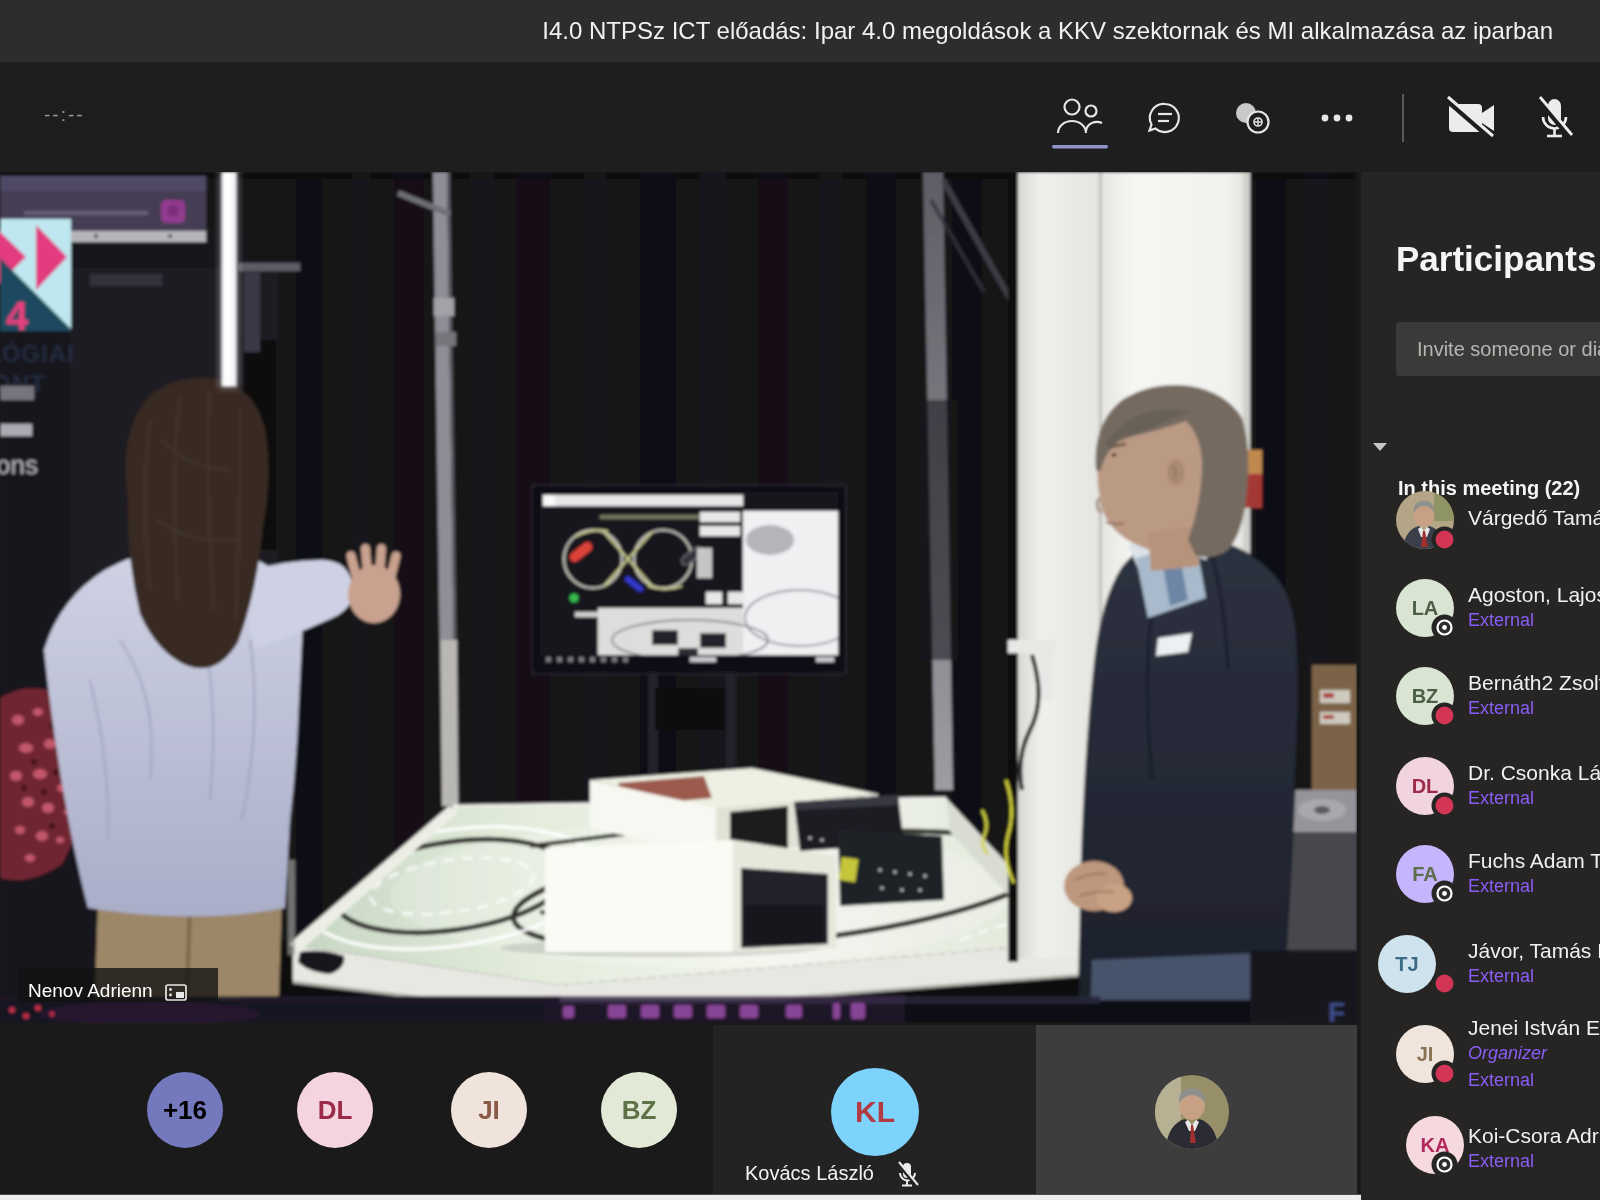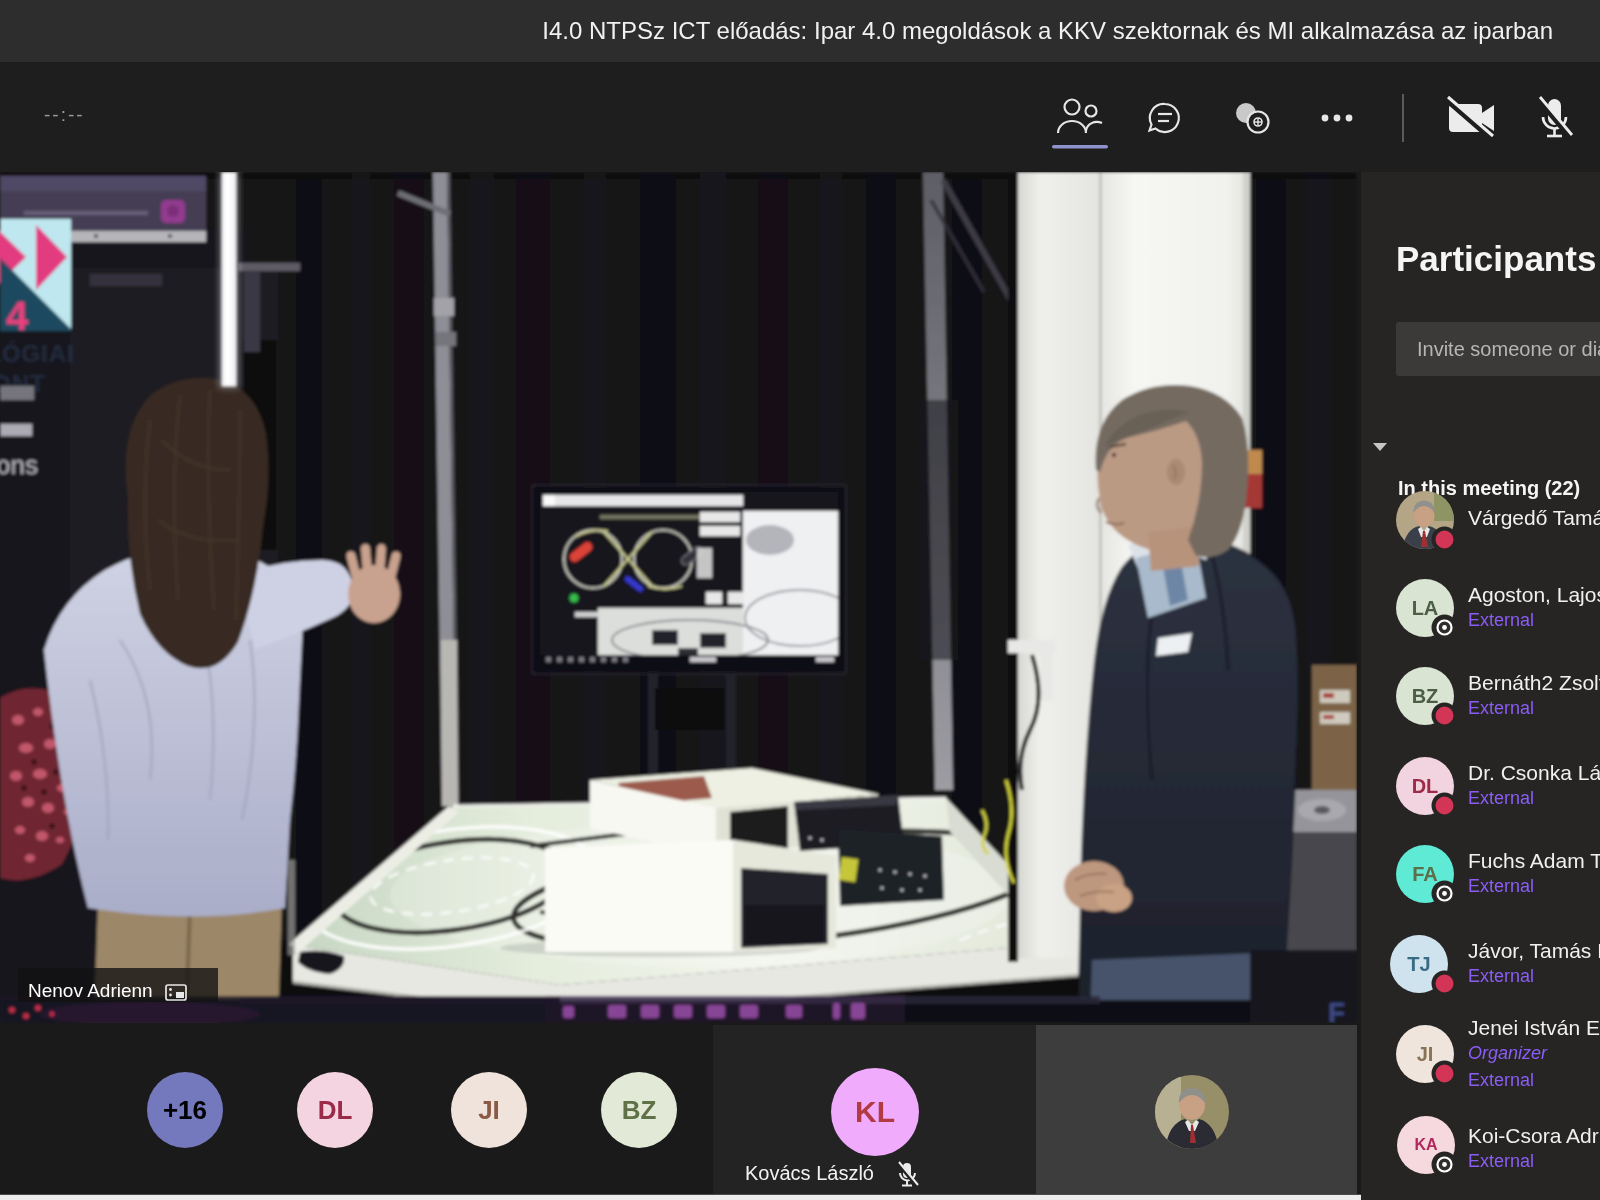--- a/index.html
+++ b/index.html
@@ -436,21 +436,21 @@
   </svg>
 </div>
 
 <div class="abs" id="bottombar"></div>
 <div class="abs" id="kltile"></div>
 <div class="abs" id="vidtile"></div>
 <div class="av" style="left:147px;top:1072px;width:76px;height:76px;background:#7478bd;color:#000000;font-size:26px;">+16</div>
 <div class="av" style="left:297px;top:1072px;width:76px;height:76px;background:#f4d4e0;color:#9c2a49;font-size:26px;">DL</div>
 <div class="av" style="left:451px;top:1072px;width:76px;height:76px;background:#f0e3dc;color:#8a5a47;font-size:26px;">JI</div>
 <div class="av" style="left:601px;top:1072px;width:76px;height:76px;background:#e2e9d6;color:#5f7247;font-size:26px;">BZ</div>
-<div class="av" style="left:831px;top:1068px;width:88px;height:88px;background:#f0abfc;color:#b23a42;font-size:30px;">KL</div>
+<div class="av" style="left:831px;top:1068px;width:88px;height:88px;background:#7dd3fc;color:#b23a42;font-size:30px;">KL</div>
 <div class="abs" style="left:650px;top:1162px;width:224px;text-align:right;color:#f2f2f2;font-size:20px;">Kovács László</div>
 <svg class="abs" style="left:892px;top:1161px;" width="30" height="28" viewBox="0 0 30 28">
   <rect x="11" y="2" width="8" height="15" rx="4" fill="#ececec"></rect>
   <path d="M8 12 a7.5 7.5 0 0 0 15 0" fill="none" stroke="#ececec" stroke-width="2"></path>
   <line x1="15" y1="20" x2="15" y2="24" stroke="#ececec" stroke-width="2"></line>
   <line x1="10" y1="24.5" x2="20" y2="24.5" stroke="#ececec" stroke-width="2"></line>
   <line x1="6" y1="2" x2="25" y2="25" stroke="#232323" stroke-width="4"></line>
   <line x1="7" y1="1" x2="26" y2="24" stroke="#ececec" stroke-width="2"></line>
 </svg>
 
@@ -517,45 +517,45 @@
   <div class="pname abs" style="left:107px;top:499px;">Bernáth2 Zsolt</div>
   <div class="psub abs" style="left:107px;top:526px;">External</div>
 
   <div class="av" style="left:35px;top:585px;width:58px;height:58px;background:#f2d4e0;color:#9c2a49;font-size:20px;">DL</div>
   <svg class="abs" style="left:70px;top:620px;" width="27" height="27" viewBox="0 0 27 27">
       <circle cx="13.5" cy="13.5" r="11" fill="#d23556" stroke="#262524" stroke-width="4"></circle>
     </svg>
   <div class="pname abs" style="left:107px;top:589px;">Dr. Csonka László</div>
   <div class="psub abs" style="left:107px;top:616px;">External</div>
 
-  <div class="av" style="left:35px;top:673px;width:58px;height:58px;background:#5eead4;color:#5c6e4a;font-size:20px;">FA</div>
+  <div class="av" style="left:35px;top:673px;width:58px;height:58px;background:#c4b5fd;color:#5c6e4a;font-size:20px;">FA</div>
   <svg class="abs" style="left:70px;top:708px;" width="27" height="27" viewBox="0 0 27 27">
       <circle cx="13.5" cy="13.5" r="11" fill="#2e2d2c" stroke="#262524" stroke-width="4"></circle>
       <circle cx="13.5" cy="13.5" r="7" fill="none" stroke="#fff" stroke-width="2.2"></circle>
       <circle cx="13.5" cy="13.5" r="2.4" fill="#fff"></circle>
     </svg>
   <div class="pname abs" style="left:107px;top:677px;">Fuchs Adam Tibor</div>
   <div class="psub abs" style="left:107px;top:704px;">External</div>
 
-  <div class="av" style="left:29px;top:763px;width:58px;height:58px;background:#cfe3ee;color:#3a6b84;font-size:20px;">TJ</div>
+  <div class="av" style="left:17px;top:763px;width:58px;height:58px;background:#cfe3ee;color:#3a6b84;font-size:20px;">TJ</div>
   <svg class="abs" style="left:70px;top:798px;" width="27" height="27" viewBox="0 0 27 27">
       <circle cx="13.5" cy="13.5" r="11" fill="#d23556" stroke="#262524" stroke-width="4"></circle>
     </svg>
   <div class="pname abs" style="left:107px;top:767px;">Jávor, Tamás Pál</div>
   <div class="psub abs" style="left:107px;top:794px;">External</div>
 
   <div class="av" style="left:35px;top:853px;width:58px;height:58px;background:#efe5dc;color:#8a7355;font-size:20px;">JI</div>
   <svg class="abs" style="left:70px;top:888px;" width="27" height="27" viewBox="0 0 27 27">
       <circle cx="13.5" cy="13.5" r="11" fill="#d23556" stroke="#262524" stroke-width="4"></circle>
     </svg>
   <div class="pname abs" style="left:107px;top:844px;">Jenei István Elek</div>
   <div class="psub abs" style="left:107px;top:871px;font-style:italic;">Organizer</div>
   <div class="psub abs" style="left:107px;top:898px;">External</div>
 
-  <div class="av" style="left:36px;top:944px;width:58px;height:58px;background:#f6d9df;color:#b1285c;font-size:16px;">KA</div>
+  <div class="av" style="left:45px;top:944px;width:58px;height:58px;background:#f6d9df;color:#b1285c;font-size:20px;">KA</div>
   <svg class="abs" style="left:70px;top:979px;" width="27" height="27" viewBox="0 0 27 27">
       <circle cx="13.5" cy="13.5" r="11" fill="#2e2d2c" stroke="#262524" stroke-width="4"></circle>
       <circle cx="13.5" cy="13.5" r="7" fill="none" stroke="#fff" stroke-width="2.2"></circle>
       <circle cx="13.5" cy="13.5" r="2.4" fill="#fff"></circle>
     </svg>
   <div class="pname abs" style="left:107px;top:952px;">Koi-Csora Adrienn</div>
   <div class="psub abs" style="left:107px;top:979px;">External</div>
 </div>
 
 </body></html>

